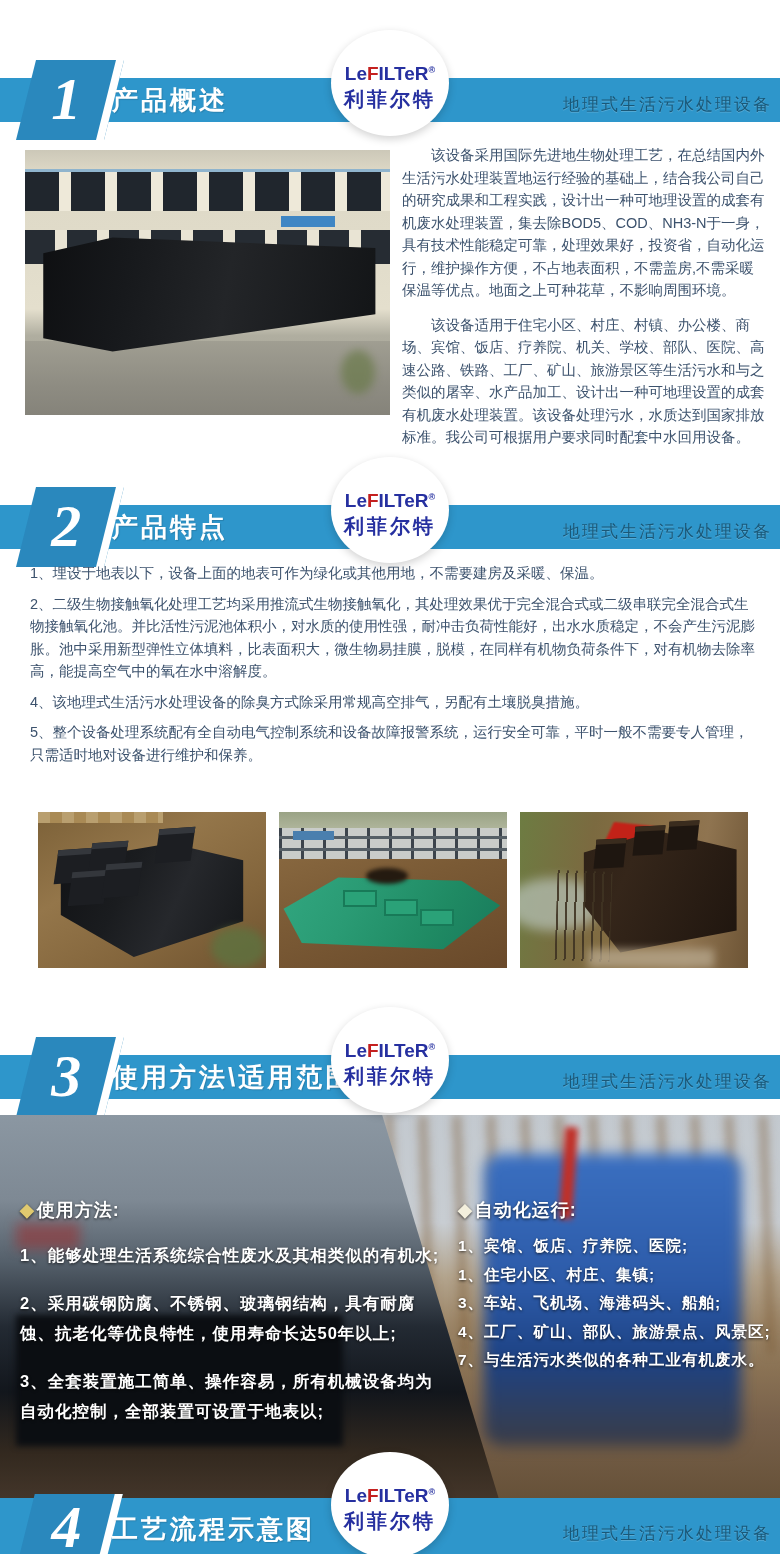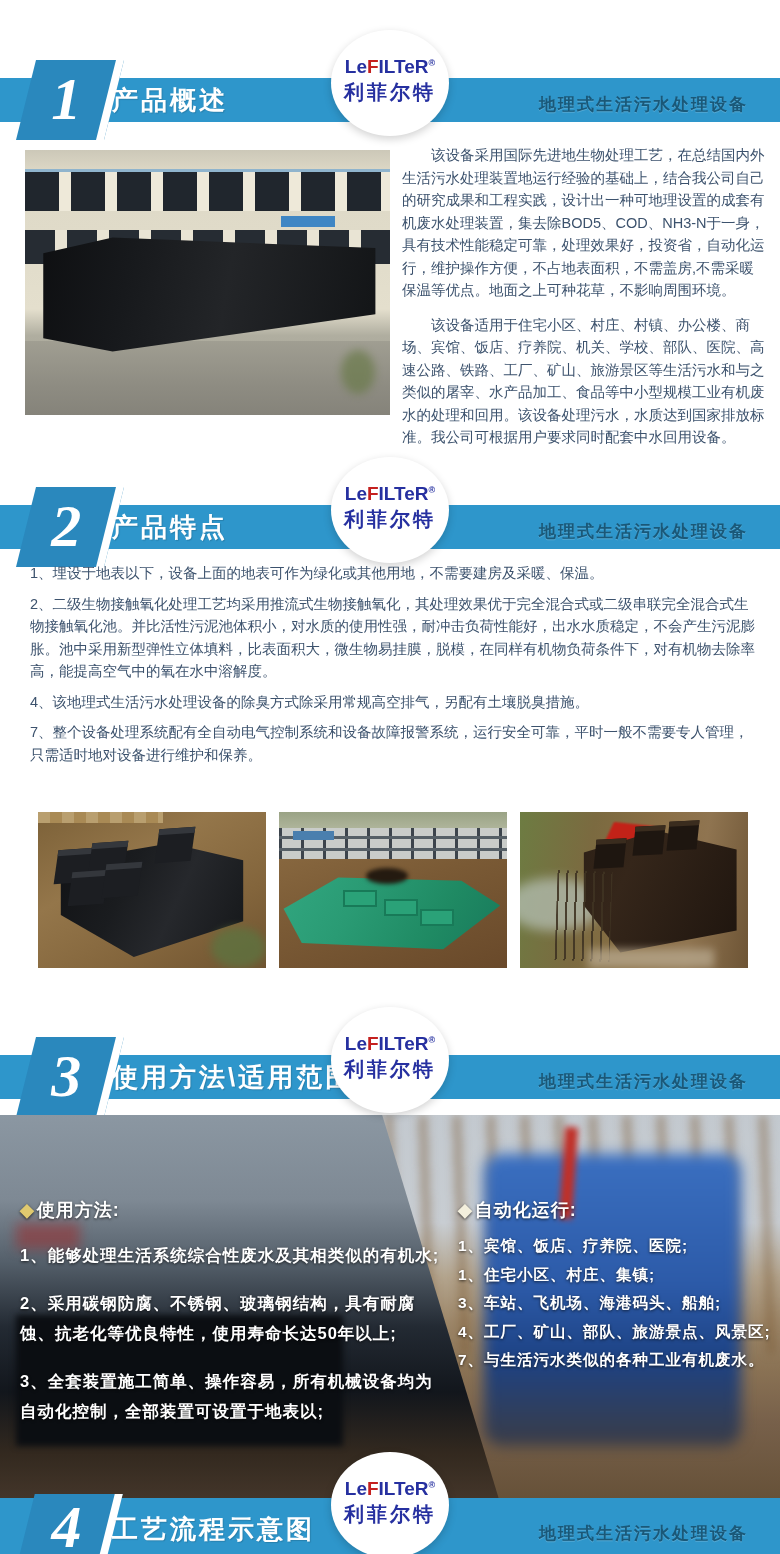--- a/index.html
+++ b/index.html
@@ -9,25 +9,25 @@
   
   .sec-header{position:absolute;left:0;width:780px;height:80px;}
   .sec-banner{position:absolute;left:0;right:0;top:18px;height:44px;background:#2e96cb;}
   .sec-num{position:absolute;left:26px;top:0;width:80px;height:80px;background:#2a88bd;
            transform:skewX(-14deg);border-right:8px solid #fff;}
   .sec-num span{display:block;transform:skewX(14deg);text-align:center;color:#fff;
            font:italic 700 60px/78px "Liberation Serif",serif;}
   .sec-title{position:absolute;left:112px;top:18px;height:32px;line-height:44px;color:#fff;
            font-size:26px;font-weight:bold;letter-spacing:3px;
            text-shadow:1px 1px 1px rgba(0,0,0,0.15);}
-  .sec-tagline{position:absolute;right:32px;top:33px;font-size:17px;font-weight:bold;
+  .sec-tagline{position:absolute;right:8px;top:33px;font-size:17px;font-weight:normal;
            color:#1a5878;letter-spacing:2px;text-shadow:0 1px 0 rgba(255,255,255,0.18);}
   .logo{position:absolute;left:331px;top:-30px;width:118px;height:106px;background:#fff;
            border-radius:50%;box-shadow:0 3px 8px rgba(0,0,0,0.18);text-align:center;z-index:6;}
-  .logo .latin{margin-top:23px;font-size:19px;font-weight:bold;color:#2630a0;line-height:20px;}
+  .logo .latin{margin-top:30px;font-size:19px;font-weight:bold;color:#2630a0;line-height:20px;}
   .logo .latin .red{color:#c4201f;}
   .logo .reg{font-size:9px;vertical-align:super;}
   .logo .cn{font-size:20px;font-weight:bold;color:#2630a0;letter-spacing:3px;margin-top:2px;}
 
   
   .h4 .sec-banner{top:18px;height:62px;}
   .h4 .sec-num{top:14px;height:70px;}
   .h4 .sec-num span{line-height:66px;}
   .h4 .sec-title{top:18px;height:62px;line-height:62px;}
   .h4 .sec-tagline{top:42px;}
@@ -135,41 +135,41 @@
     <div class="layer winrow1"></div>
     <div class="layer winrow2"></div>
     <div class="layer awning"></div>
     <div class="layer ground"></div>
     <div class="layer tank"></div>
     <div class="layer weeds"></div>
   </div>
 
   <div class="s1-text body-text">
     <p class="para">该设备采用国际先进地生物处理工艺，在总结国内外生活污水处理装置地运行经验的基础上，结合我公司自己的研究成果和工程实践，设计出一种可地理设置的成套有机废水处理装置，集去除BOD5、COD、NH3-N于一身，具有技术性能稳定可靠，处理效果好，投资省，自动化运行，维护操作方便，不占地表面积，不需盖房,不需采暖保温等优点。地面之上可种花草，不影响周围环境。</p>
-    <p class="para">该设备适用于住宅小区、村庄、村镇、办公楼、商场、宾馆、饭店、疗养院、机关、学校、部队、医院、高速公路、铁路、工厂、矿山、旅游景区等生活污水和与之类似的屠宰、水产品加工、食品等中小型规模工业有机废水的处理和回用。该设备处理污水，水质达到国家排放标准。我公司可根据用户要求同时配套中水回用设备。</p>
+    <p class="para">该设备适用于住宅小区、村庄、村镇、办公楼、商场、宾馆、饭店、疗养院、机关、学校、部队、医院、高速公路、铁路、工厂、矿山、旅游景区等生活污水和与之类似的屠宰、水产品加工、设计出一种可地理设置的成套有机废水处理装置。该设备处理污水，水质达到国家排放标准。我公司可根据用户要求同时配套中水回用设备。</p>
   </div>
 
   <div class="sec-header" style="top:487px;">
     <div class="sec-banner"></div>
     <div class="sec-num">
       <span>2</span>
     </div>
     <div class="sec-title">产品特点</div>
     <div class="sec-tagline">地理式生活污水处理设备</div>
     <div class="logo">
       <div class="latin"><span>Le</span><span class="red">F</span><span>ILTeR</span><span class="reg">®</span></div>
       <div class="cn">利菲尔特</div>
     </div>
   </div>
 
   <div class="s2-text body-text">
     <p class="feat">1、埋设于地表以下，设备上面的地表可作为绿化或其他用地，不需要建房及采暖、保温。</p>
     <p class="feat">2、二级生物接触氧化处理工艺均采用推流式生物接触氧化，其处理效果优于完全混合式或二级串联完全混合式生物接触氧化池。并比活性污泥池体积小，对水质的使用性强，耐冲击负荷性能好，出水水质稳定，不会产生污泥膨胀。池中采用新型弹性立体填料，比表面积大，微生物易挂膜，脱模，在同样有机物负荷条件下，对有机物去除率高，能提高空气中的氧在水中溶解度。</p>
     <p class="feat">4、该地理式生活污水处理设备的除臭方式除采用常规高空排气，另配有土壤脱臭措施。</p>
-    <p class="feat">7、整个设备处理系统配有全自动电气控制系统和设备故障报警系统，运行安全可靠，平时一般不需要专人管理，只需适时地对设备进行维护和保养。</p>
+    <p class="feat">5、整个设备处理系统配有全自动电气控制系统和设备故障报警系统，运行安全可靠，平时一般不需要专人管理，只需适时地对设备进行维护和保养。</p>
   </div>
 
   <div class="photo p2a">
     <div class="layer planks"></div>
     <div class="layer tank"></div>
     <div class="layer box b1"></div>
     <div class="layer box b2"></div>
     <div class="layer box b3"></div>
     <div class="layer box b4"></div>
     <div class="layer box b5"></div>

